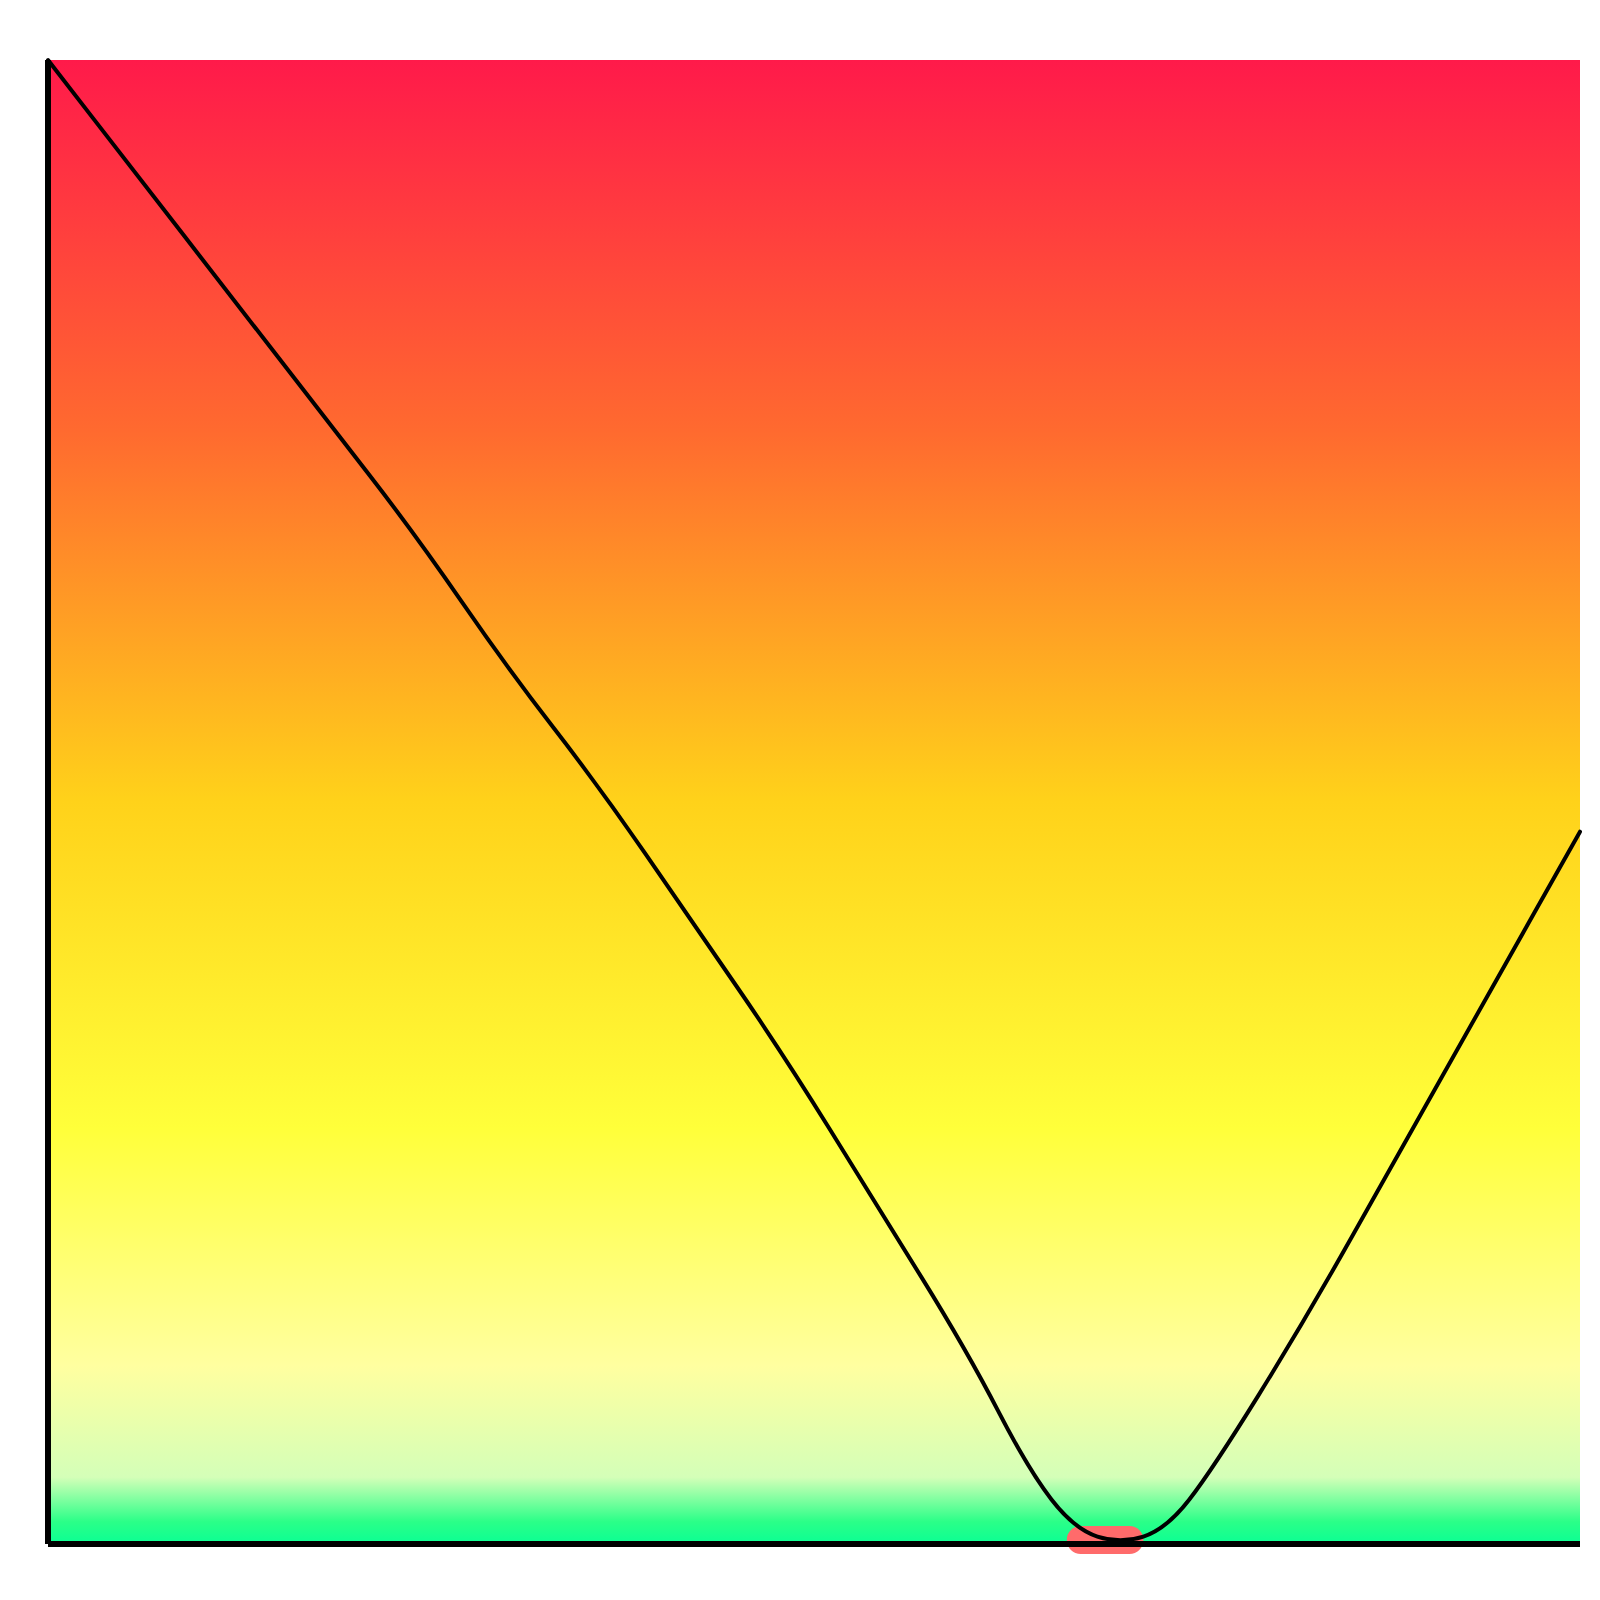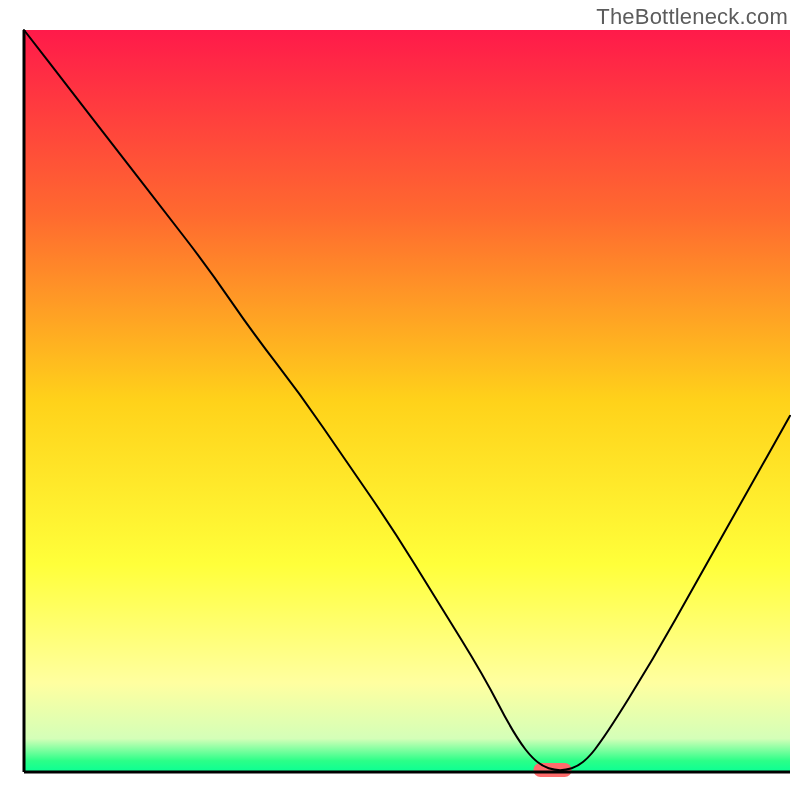--- a/index.html
+++ b/index.html
@@ -29,21 +29,20 @@
   svg.plot {
     position: absolute;
     left: 0;
     top: 0;
   }
 </style>
 </head>
 <body>
 
 <div class="chart-container">
-  <div class="watermark">TheBottleneck.com</div>
   <svg class="plot" width="800" height="800" viewBox="0 0 800 800">
     <defs>
       <linearGradient id="bg-grad" x1="0" y1="0" x2="0" y2="1">
           <stop offset="0%" stop-color="#ff1a4a"></stop>
           <stop offset="25%" stop-color="#ff6a2f"></stop>
           <stop offset="50%" stop-color="#ffd21a"></stop>
           <stop offset="72%" stop-color="#ffff3a"></stop>
           <stop offset="88%" stop-color="#ffffa0"></stop>
           <stop offset="95.5%" stop-color="#d4ffb8"></stop>
           <stop offset="98.5%" stop-color="#2bff88"></stop>

